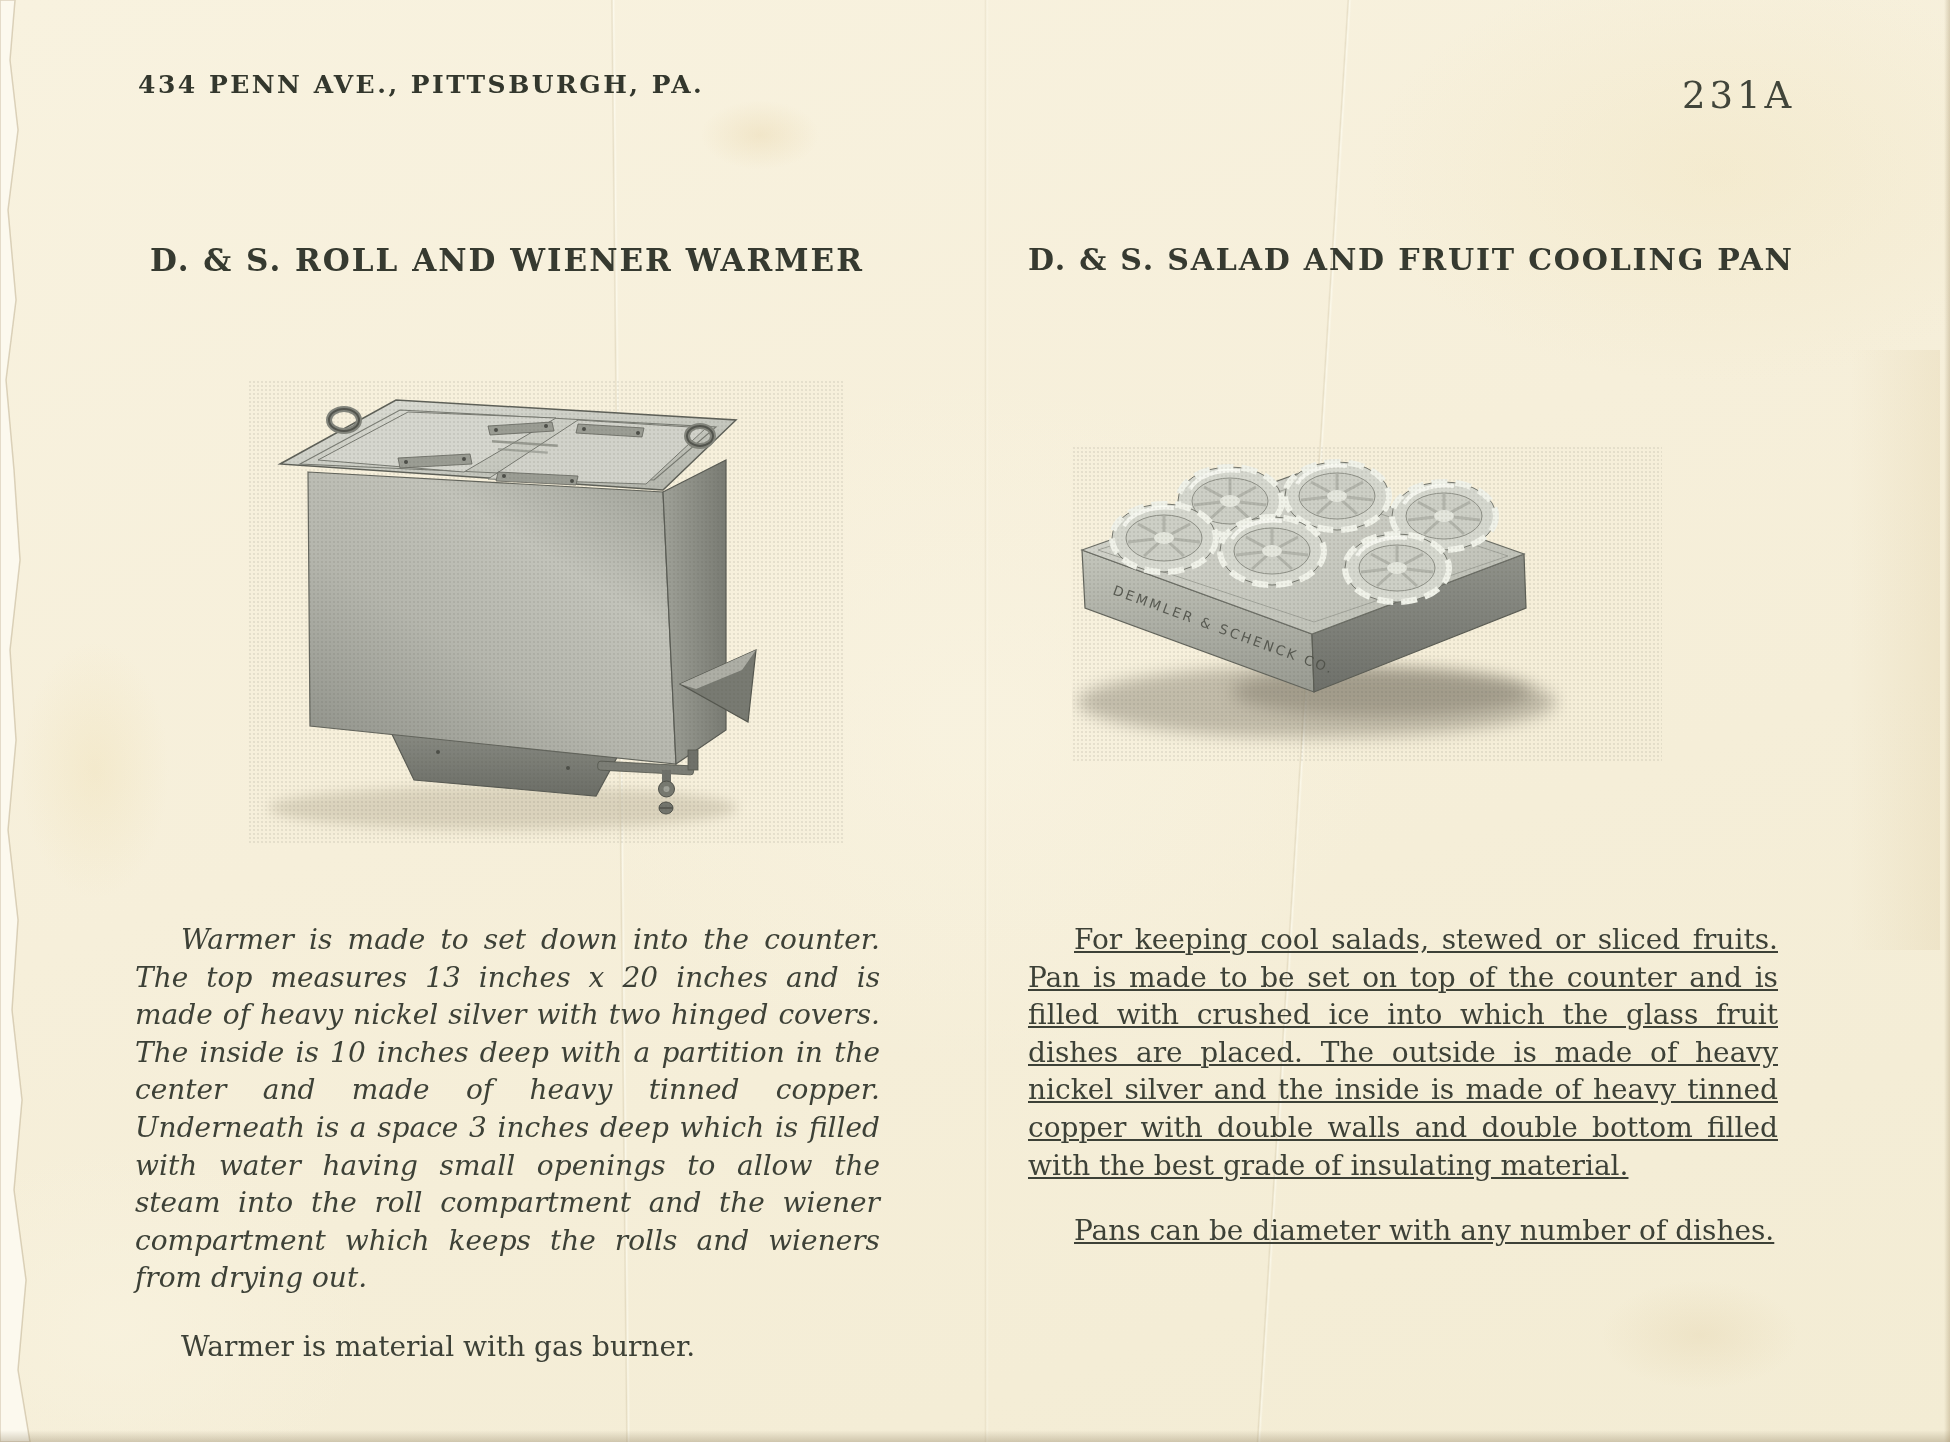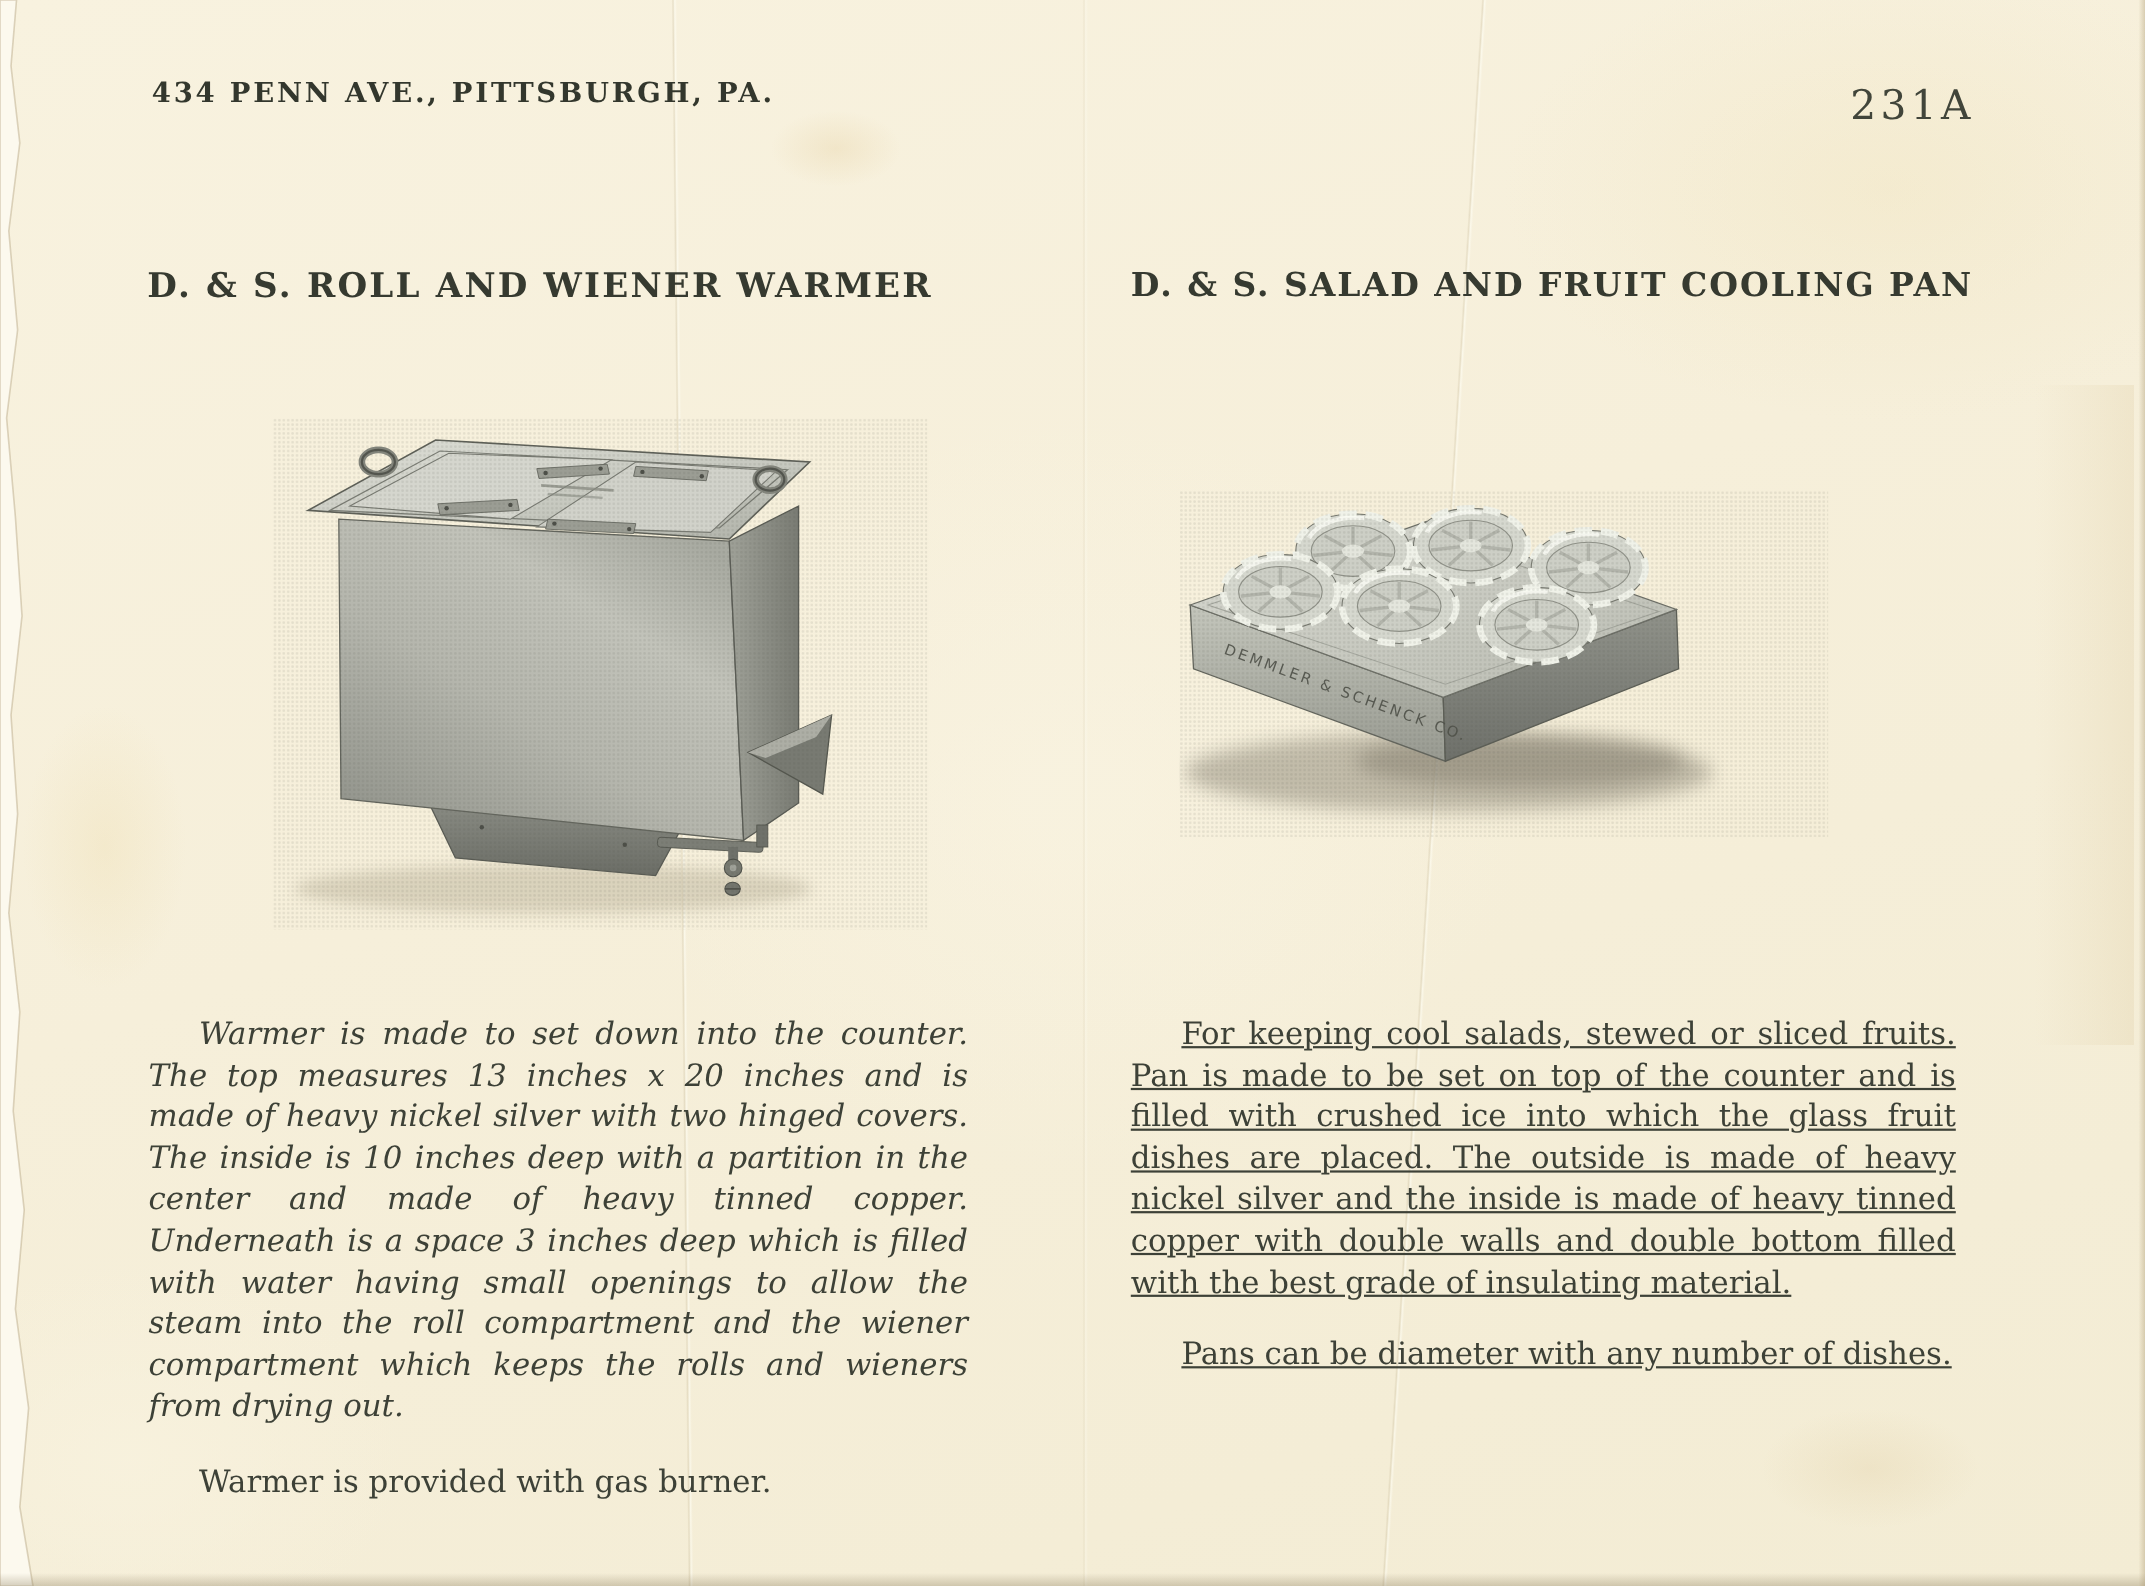--- a/index.html
+++ b/index.html
@@ -30,21 +30,21 @@
     background:linear-gradient(to left, rgba(160,140,100,0.35), rgba(0,0,0,0));}
   .torn-edge{position:absolute;left:0;top:0;}
 
   
   .address{position:absolute;left:138px;top:70px;font-size:25px;font-weight:bold;
     letter-spacing:2.5px;color:#33372d;white-space:nowrap;}
   .pagenum{position:absolute;left:1682px;top:74px;font-size:37px;letter-spacing:4px;color:#41453a;}
 
   
   .title{position:absolute;text-align:center;font-weight:bold;color:#363a30;white-space:nowrap;}
-  .title-left{left:117px;top:242px;width:748px;font-size:31px;letter-spacing:2px;text-align:center;}
+  .title-left{left:133px;top:242px;width:748px;font-size:31px;letter-spacing:2px;text-align:center;}
   .title-right{left:1028px;top:242px;width:754px;font-size:30px;letter-spacing:1.8px;}
 
   
   .figure{position:absolute;}
   .figure-warmer{left:248px;top:380px;width:595px;height:465px;}
   .figure-pan{left:1072px;top:446px;width:590px;height:315px;}
   .halftone{position:absolute;left:0;top:0;width:100%;height:100%;pointer-events:none;
     background-image:radial-gradient(rgba(72,74,64,0.10) 1px, rgba(0,0,0,0) 1.35px);
     background-size:4px 4px;}
 
@@ -241,21 +241,21 @@
           <ellipse rx="10" ry="6" fill="#e4e6dd"></ellipse>
           <path d="M-40,-12 A 44 26 0 0 1 10,-30" stroke="#fbfcf5" stroke-width="4" fill="none" opacity="0.8"></path>
         </g>
       </g>
     </svg>
     <div class="halftone"></div>
   </div>
 
   <div class="textcol text-left">
     <p>Warmer is made to set down into the counter. The top measures 13 inches x 20 inches and is made of heavy nickel silver with two hinged covers. The inside is 10 inches deep with a partition in the center and made of heavy tinned copper.  Underneath is a space 3 inches deep which is filled with water having small openings to allow the steam into the roll compartment and the wiener compartment which keeps the rolls and wieners from drying out.</p>
-    <p>Warmer is provided with gas burner.</p>
+    <p>Warmer is material with gas burner.</p>
   </div>
 
   <div class="textcol text-right">
     <p>For keeping cool salads, stewed or sliced fruits.  Pan is made to be set on top of the counter and is filled with crushed ice into which the glass fruit dishes are placed. The outside is made of heavy nickel silver and the inside is made of heavy tinned copper with double walls and double bottom filled with the best grade of insulating material.</p>
     <p>Pans can be diameter with any number of dishes.</p>
   </div>
 
 </div>
 
 </body></html>

